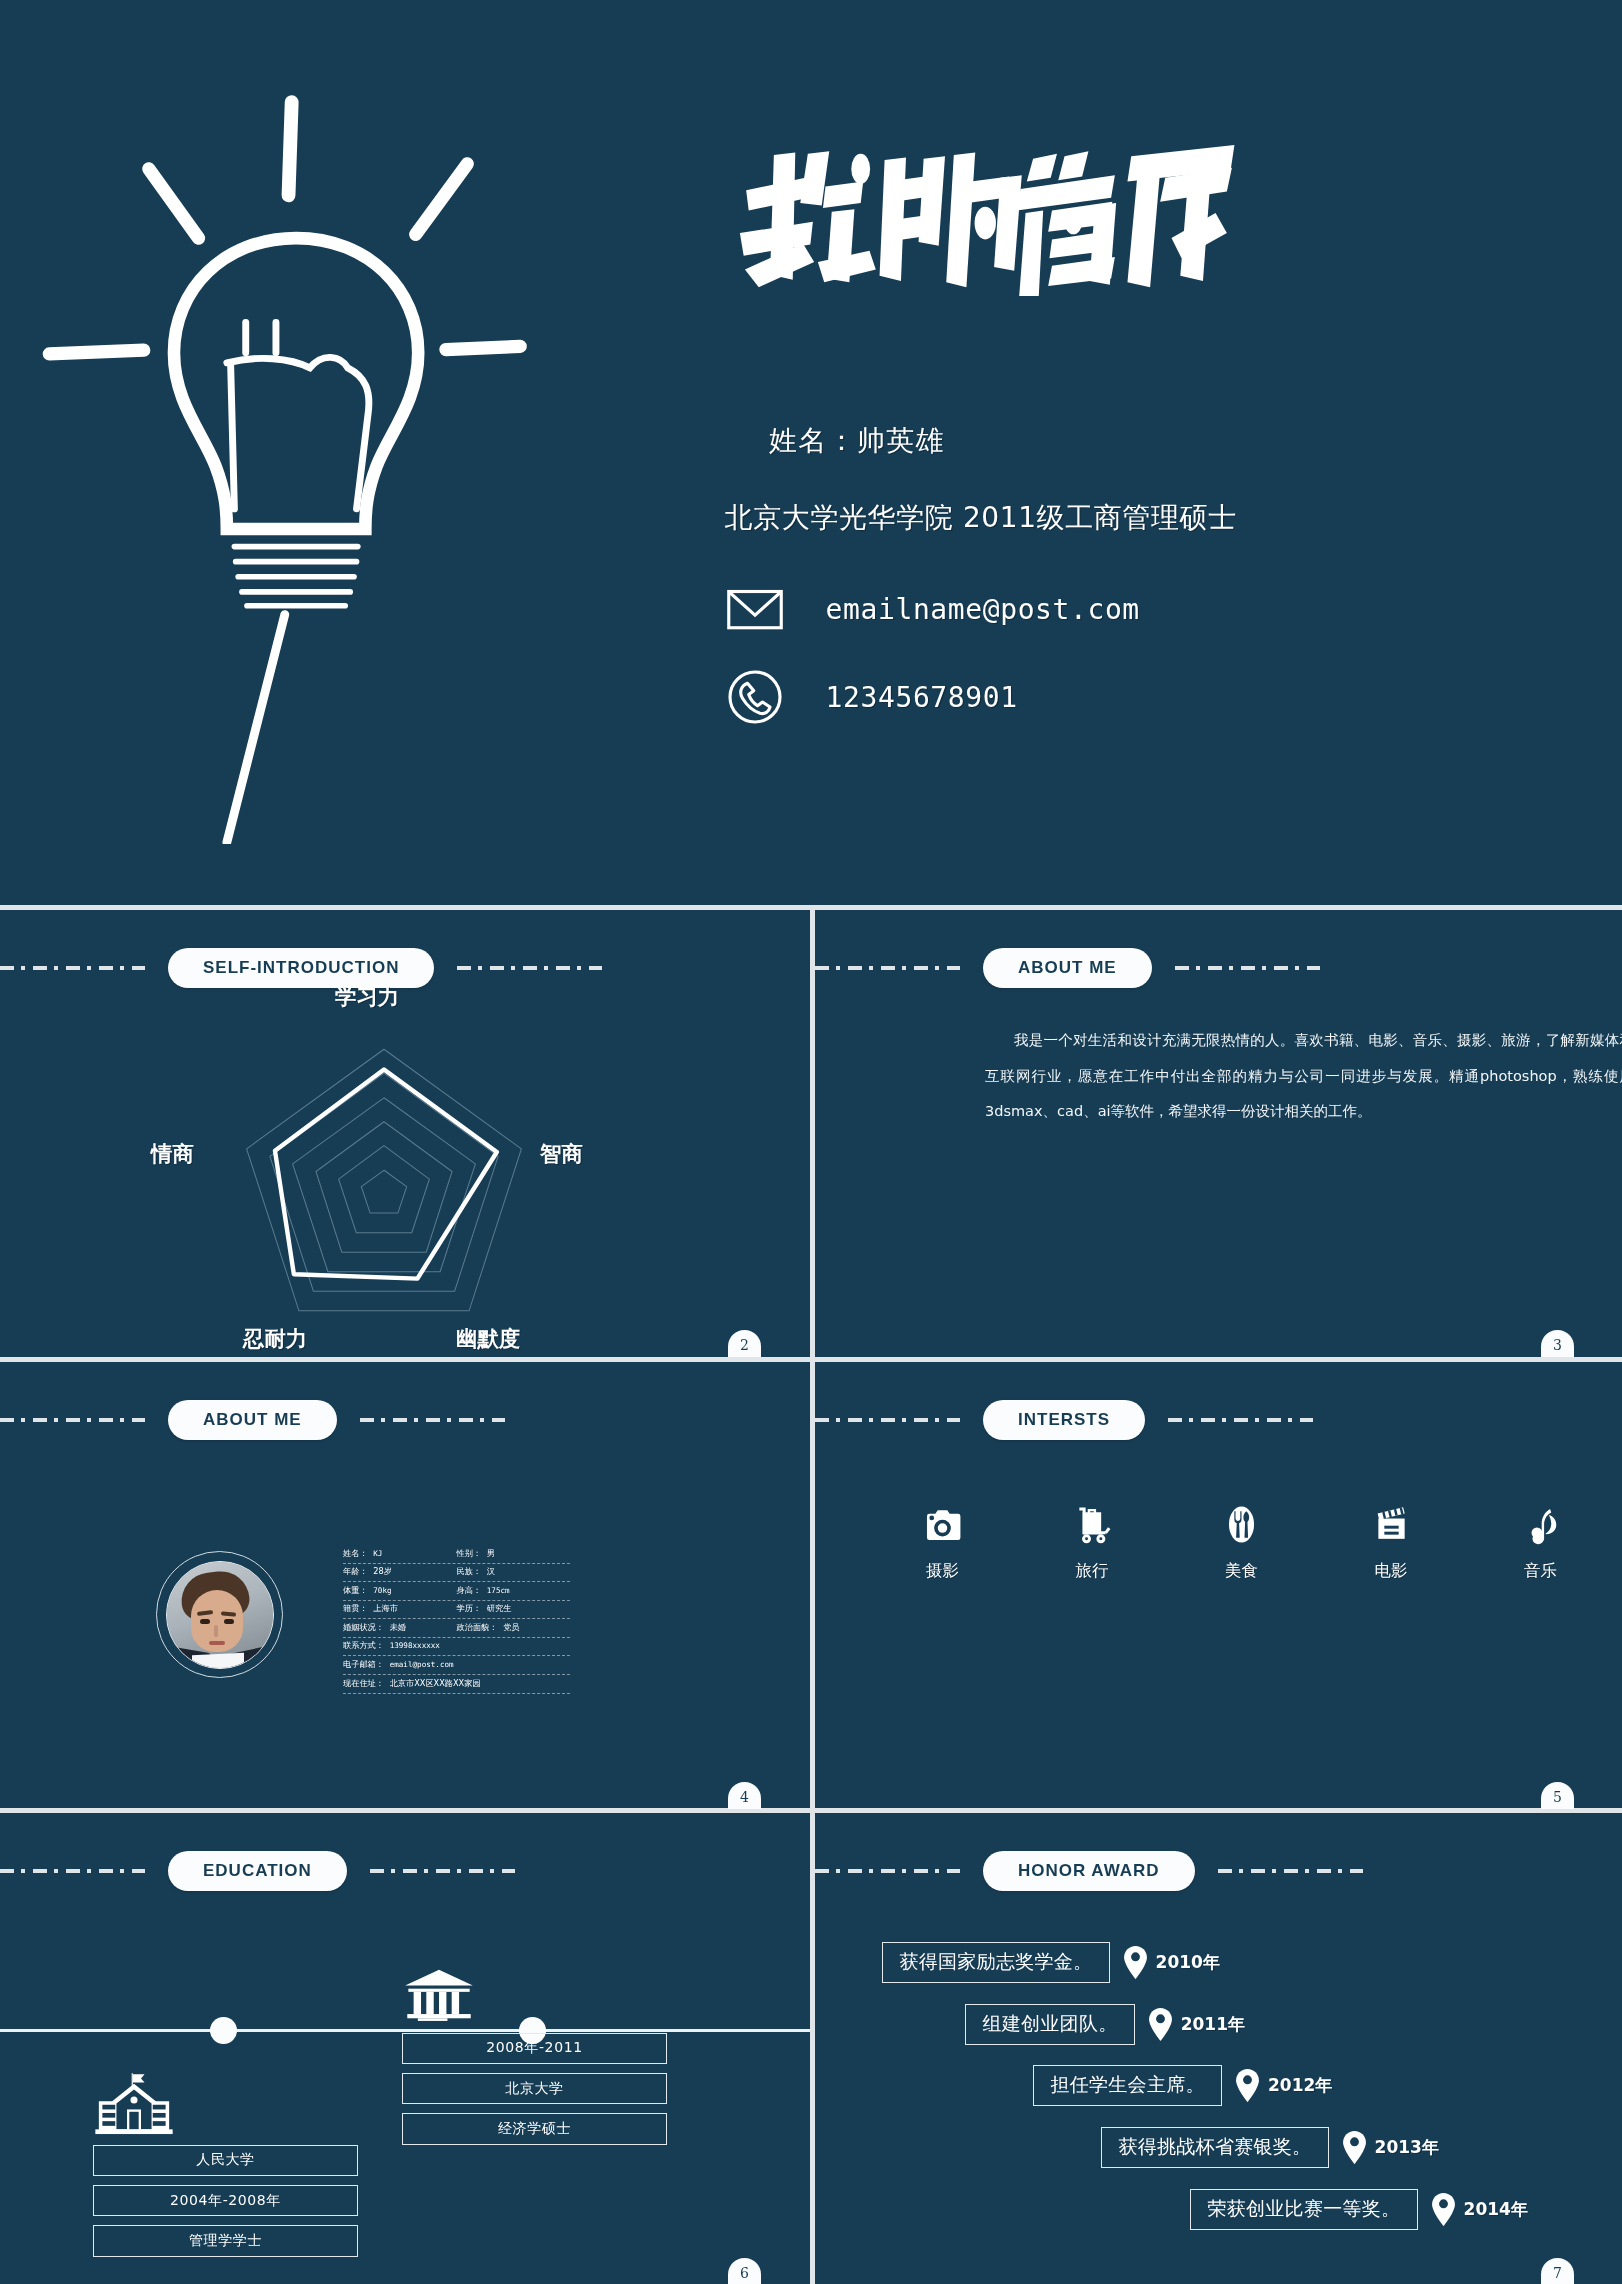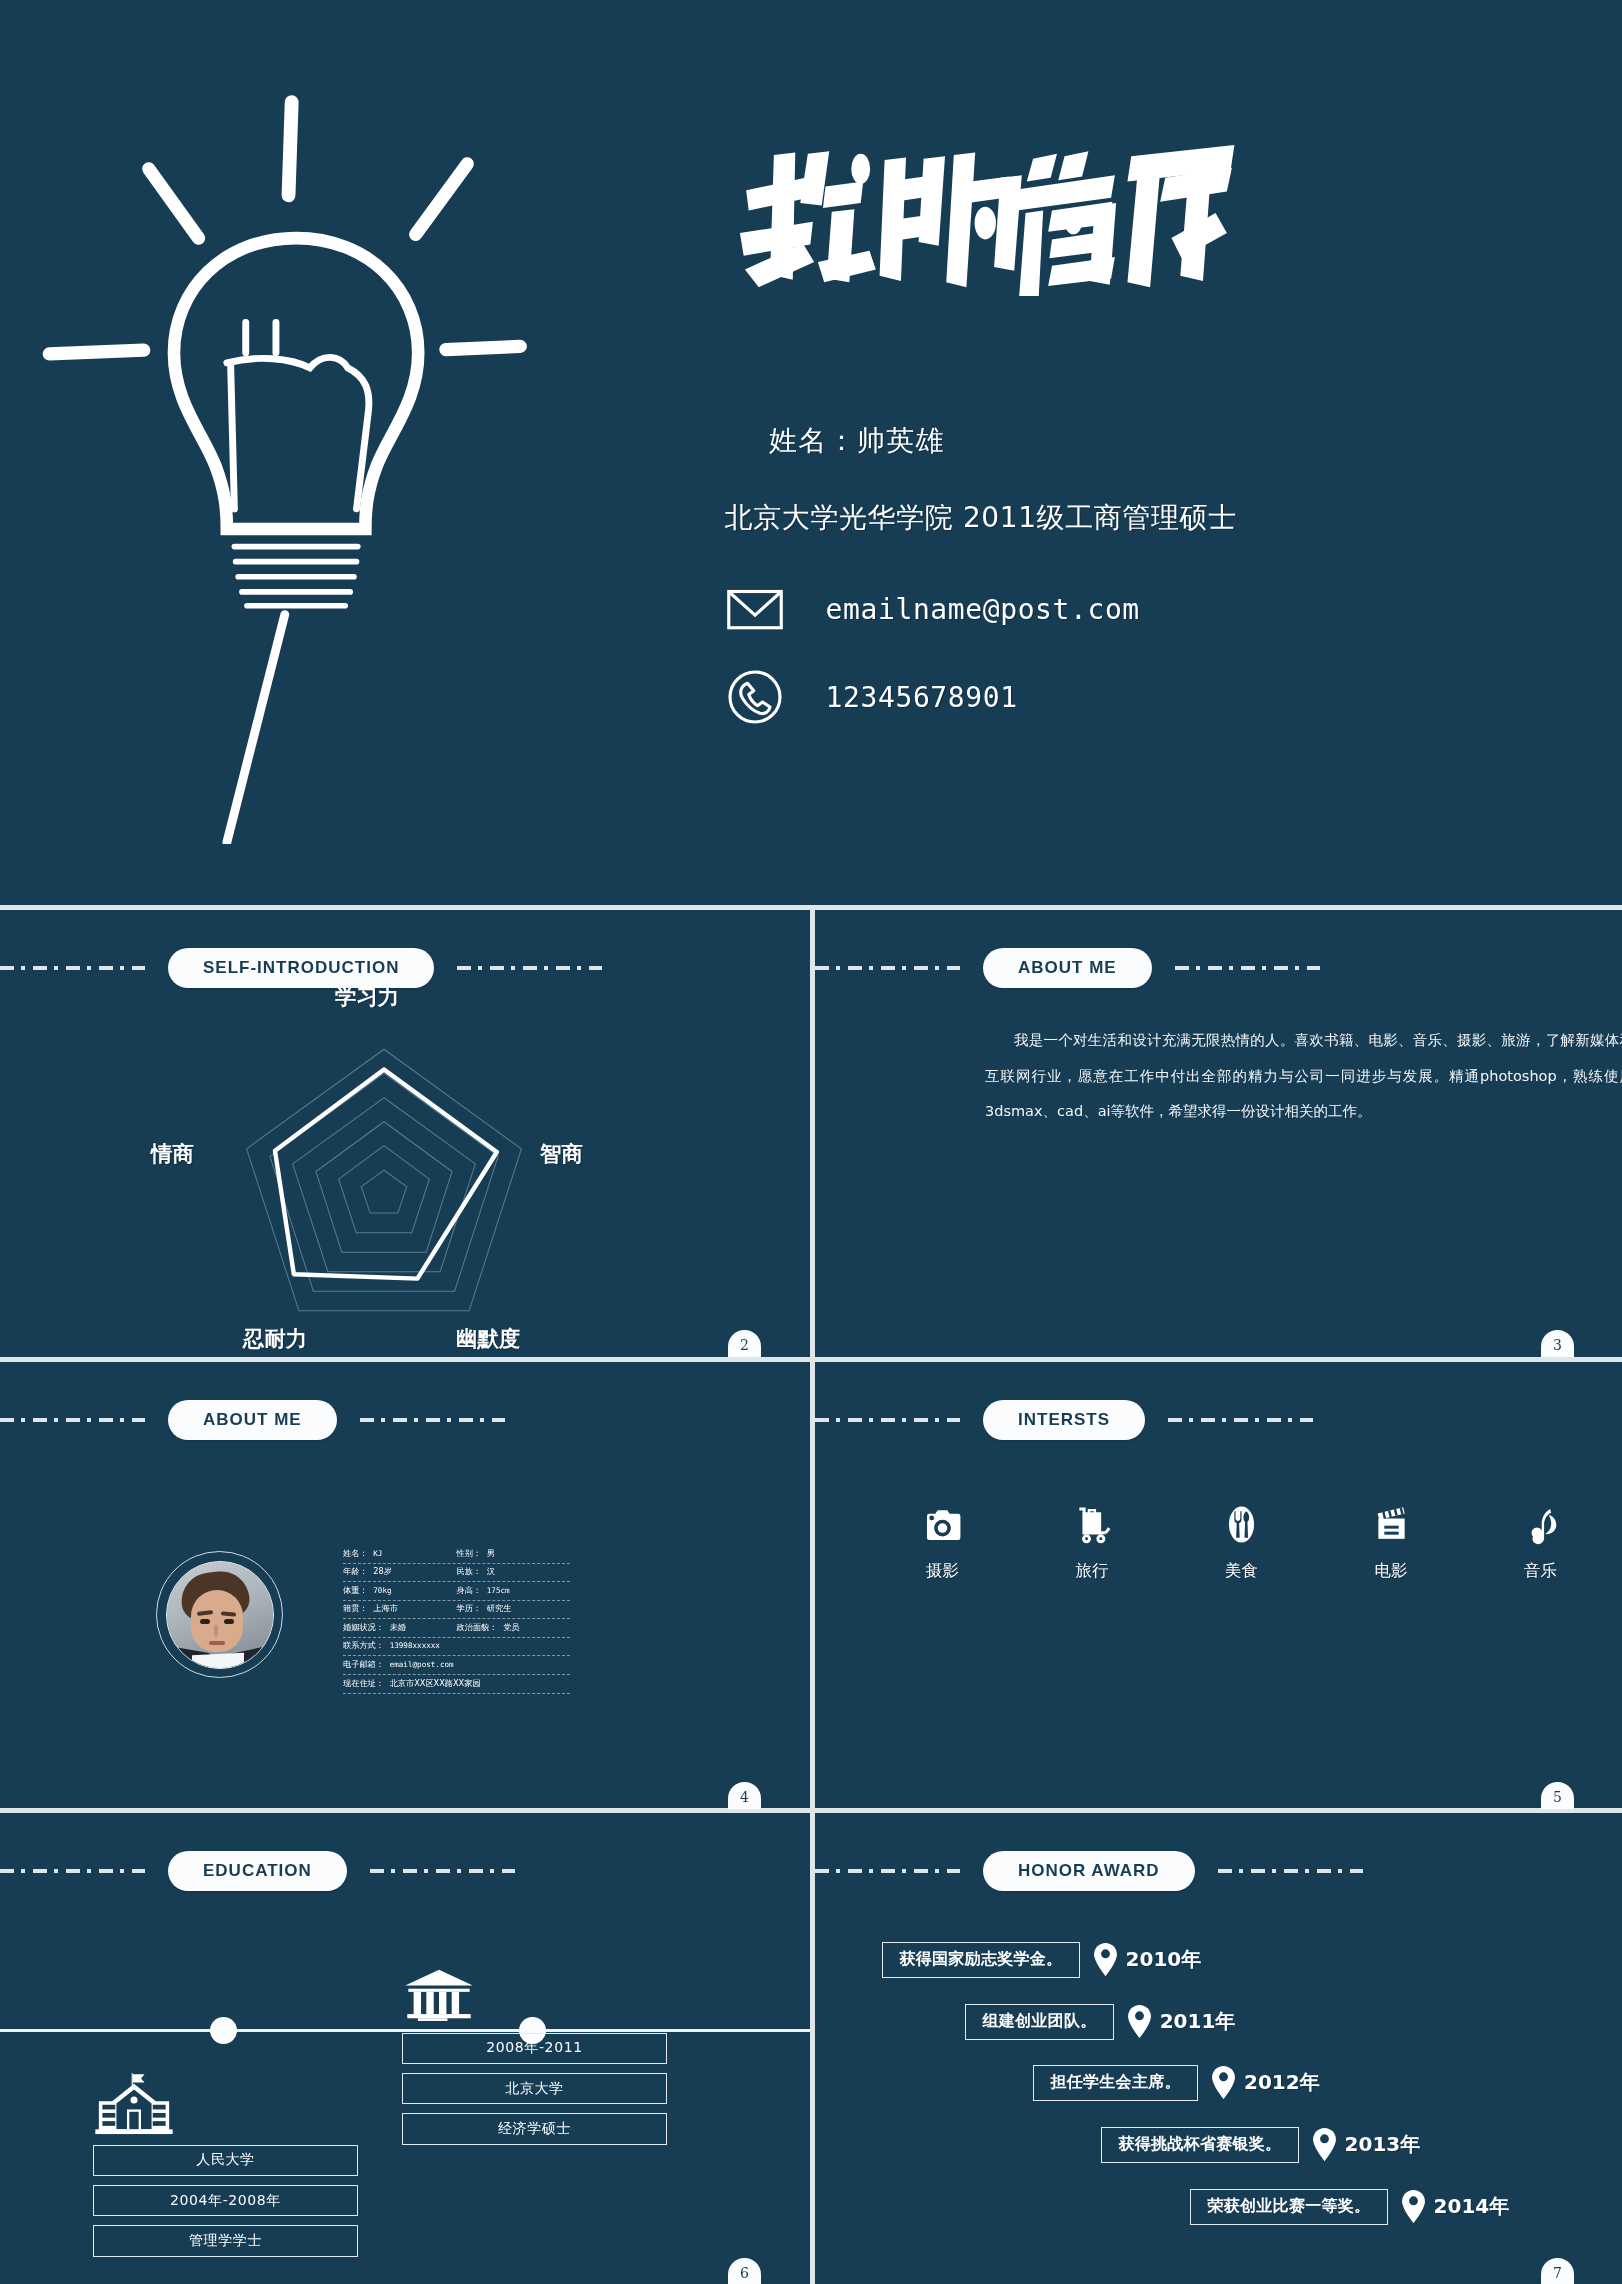--- a/index.html
+++ b/index.html
@@ -157,26 +157,26 @@
     font-size:14px; padding:5.7px 0;
     margin-top:8.8px;
     font-family:"DejaVu Sans", sans-serif;
     letter-spacing:0.6px;
   }
 
   
   .hon-item { position:absolute; display:flex; align-items:center; }
   .hon-box {
     border:1.3px solid #e3e9ed; padding:6.3px 16.4px;
-    font-size:16px; font-family:"DejaVu Sans", sans-serif;
-    white-space:nowrap; letter-spacing:0.3px;font-weight:bold;
+    font-size:19px; font-family:"DejaVu Sans", sans-serif;
+    white-space:nowrap; letter-spacing:0.3px;
   }
   .hon-pin { width:23px; height:33px; margin:0 8.8px 0 14px; flex:0 0 23px; }
   .hon-year {
-    font-size:20px; font-weight:bold;
+    font-size:17px; font-weight:bold;
     font-family:"DejaVu Sans", sans-serif;
     white-space:nowrap;
     text-shadow:1.3px 1.3px 0 rgba(0,0,0,.22);
   }
 </style>
 </head>
 <body>
 
 <div class="sheet">
 

